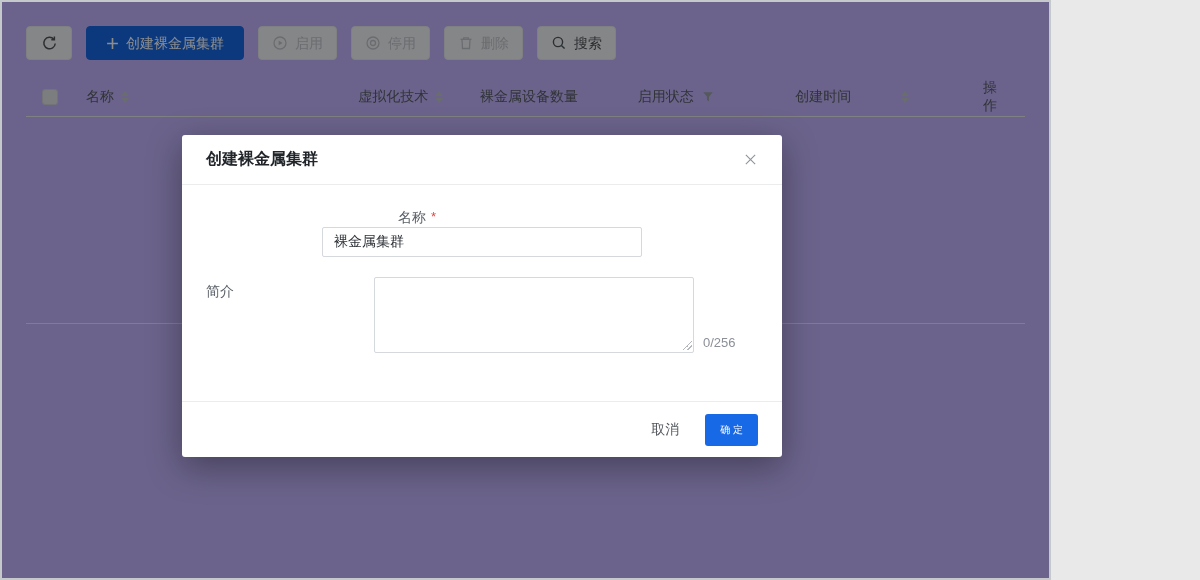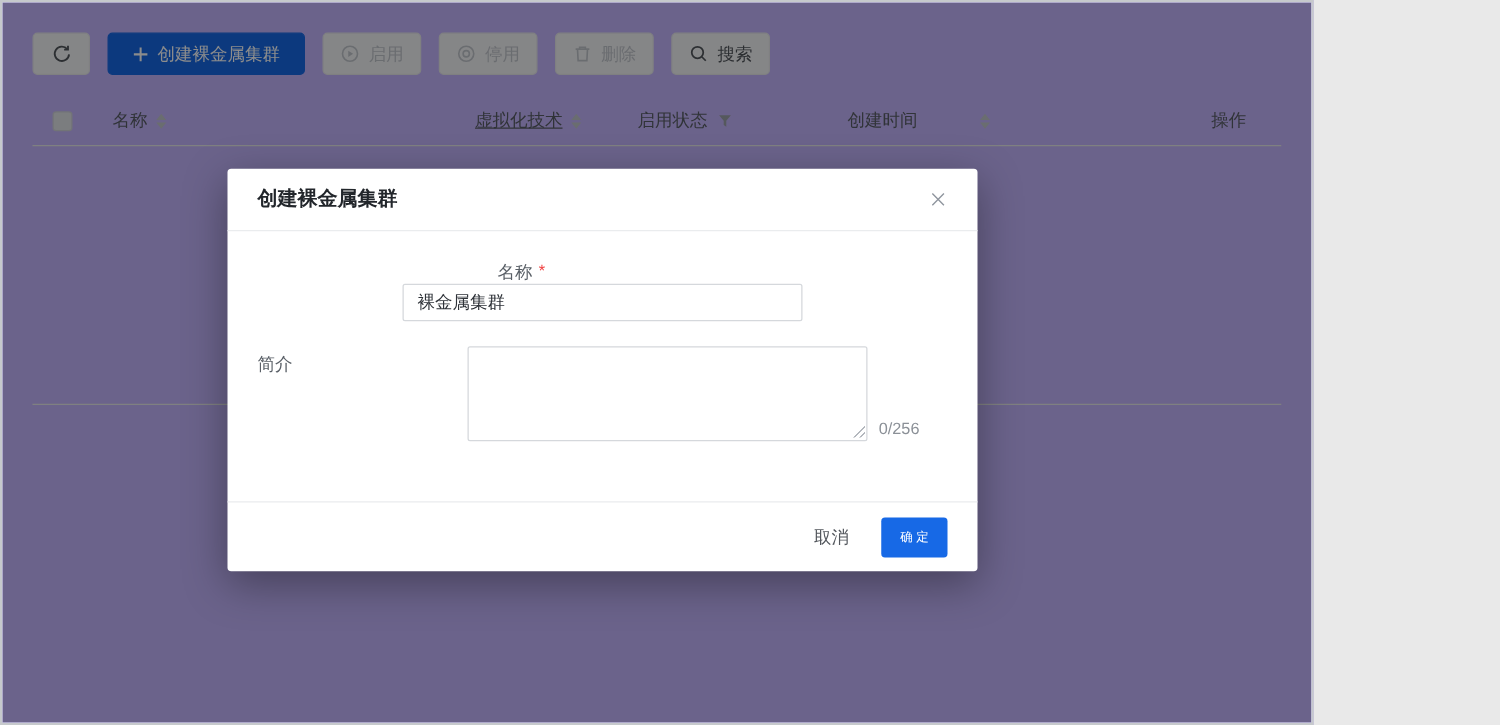--- a/index.html
+++ b/index.html
@@ -25,21 +25,21 @@
   .btn svg { display:block; }
 
   .thead {
     position:absolute; top:75px; left:24px; right:24px; height:40px; z-index:1;
     display:flex; align-items:center; font-size:14px; color:#585e66;
     border-bottom:1px solid #e7e9ec;
   }
   .cell { display:flex; align-items:center; }
   .c-check { width:64px; }
   .c-name { width:290px; }
-  .c-virt { width:130px;text-decoration:underline; }
+  .c-virt { width:130px; }
   .c-count { width:168px; }
   .c-state { width:168px; }
   .c-time { width:200px;gap:43px; }
   .c-ops { flex:1; justify-content:flex-end; padding-right:28px; }
 
   .checkbox {
     width:16px; height:16px; margin-left:16px; border-radius:3px;
     background:#e1e3e7; border:1px solid #cfd3d9; cursor:pointer;
   }
   .sort-caret { display:inline-flex; flex-direction:column; gap:2px; margin-left:7px; cursor:pointer; }
@@ -177,20 +177,23 @@
           <i class="up"></i>
           <i class="down"></i>
         </span>
     </div>
     <div class="cell c-virt">
       <span>虚拟化技术</span>
       <span class="sort-caret">
           <i class="up"></i>
           <i class="down"></i>
         </span>
+    </div>
+    <div class="cell c-count">
+      <span>裸金属设备数量</span>
     </div>
     <div class="cell c-state">
       <span>启用状态</span>
       <span style="margin-left:8px; display:inline-flex;">
         <svg width="12" height="12" viewBox="0 0 14 14">
           <path d="M1.5 1.5h11L8.2 6.6v5.6L5.8 10.6V6.6Z" fill="#9ba1a9"></path>
         </svg>
       </span>
     </div>
     <div class="cell c-time">

